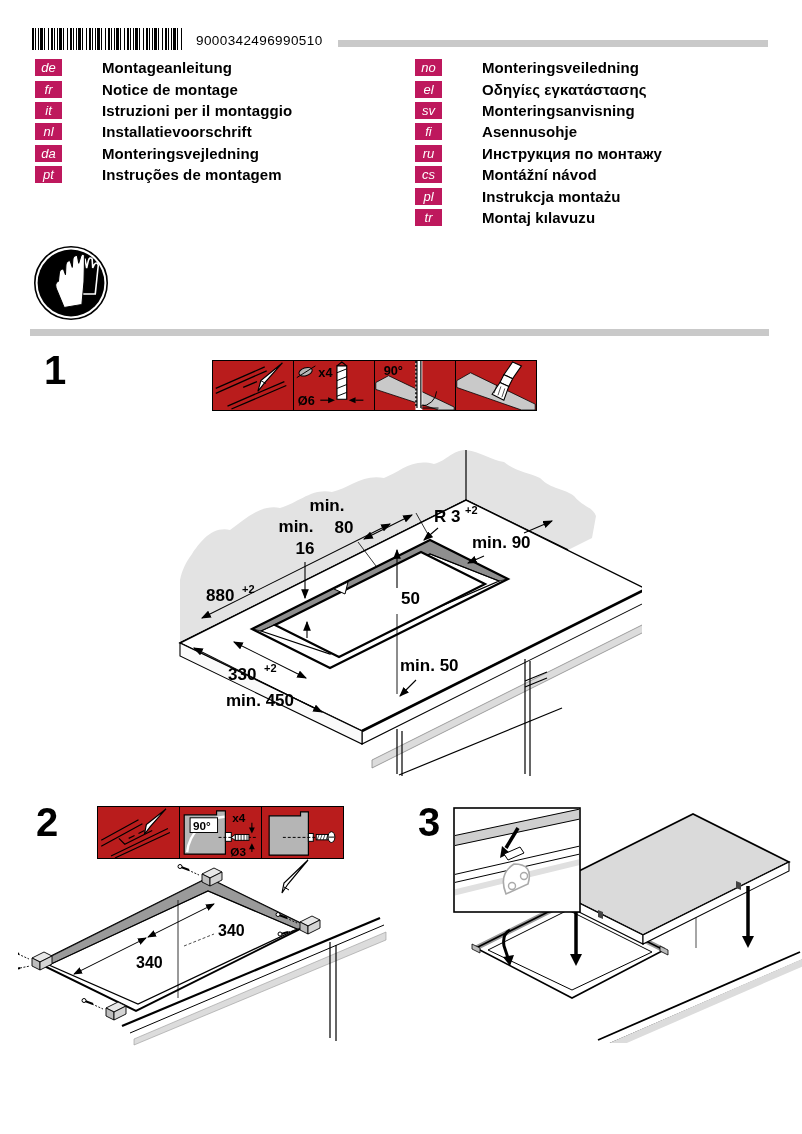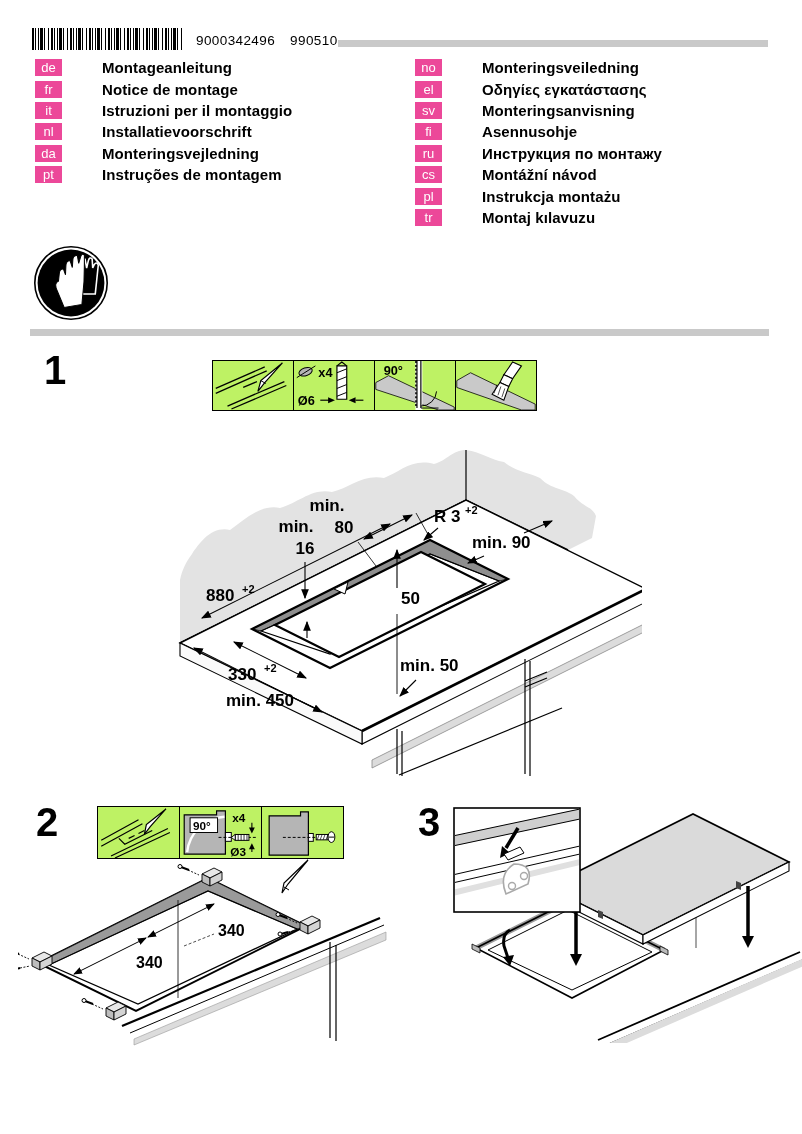--- a/index.html
+++ b/index.html
@@ -2,34 +2,34 @@
 <html><head>
 <meta charset="utf-8">
 <style>
   html,body{margin:0;padding:0;background:#9a9a9a;}
   .page{position:relative;width:802px;height:1134px;margin:0 auto;background:#fff;
         overflow:hidden;font-family:"Liberation Sans",sans-serif;color:#000;}
   .abs{position:absolute;}
   
   .barcode{left:32px;top:28px;width:152px;height:22px;
     background:repeating-linear-gradient(90deg,#000 0 2px,#fff 2px 3px,#000 3px 4px,#fff 4px 6px,#000 6px 7px,#fff 7px 8px,#000 8px 11px,#fff 11px 12px,#000 12px 13px,#fff 13px 16px,#000 16px 17px,#fff 17px 19px);}
-  .codes{left:196px;top:33px;font-size:13.5px;letter-spacing:.4px;display:flex;gap:15px;}
+  .codes{left:196px;top:33px;font-size:13.5px;letter-spacing:.4px;display:flex;}
   .bar-right{left:338px;top:40px;width:430px;height:7px;background:#c9c9c9;}
   
   .lang-col{top:57px;}
   .lang-col.left{left:35px;} .lang-col.right{left:415px;}
   .lang-row{display:flex;align-items:center;height:21.4px;}
-  .lang-code{width:27px;height:17px;background:#ec4899;color:#fff;font-size:13px;
-             line-height:17px;text-align:center;margin-right:7px;flex:0 0 27px;}
+  .lang-code{width:27px;height:17px;background:#be185d;color:#fff;font-size:13px;
+             line-height:17px;text-align:center;margin-right:7px;flex:0 0 27px;font-style:italic;}
   .lang-title{font-size:15px;font-weight:700;white-space:nowrap;letter-spacing:.1px;margin-left:33px;}
   
   .divider{left:30px;top:329px;width:739px;height:7px;background:#c9c9c9;}
   
   .step-num{font-size:40px;font-weight:700;line-height:1;}
-  .strip{display:flex;border:1.6px solid #000;background:#bef264;}
+  .strip{display:flex;border:1.6px solid #000;background:#b91c1c;}
   .strip .cell{border-right:1.6px solid #000;}
   .strip .cell:last-child{border-right:none;}
   svg{display:block;}
   svg text{font-family:"Liberation Sans",sans-serif;fill:#000;}
   .dim{font-size:17px;font-weight:700;}
   .dimsup{font-size:11px;font-weight:700;}
   .dim16{font-size:16px;font-weight:700;}
   .ptext{font-size:13px;font-weight:700;}
   .ptext12{font-size:12px;font-weight:700;}
   .ln{stroke:#000;fill:none;}

